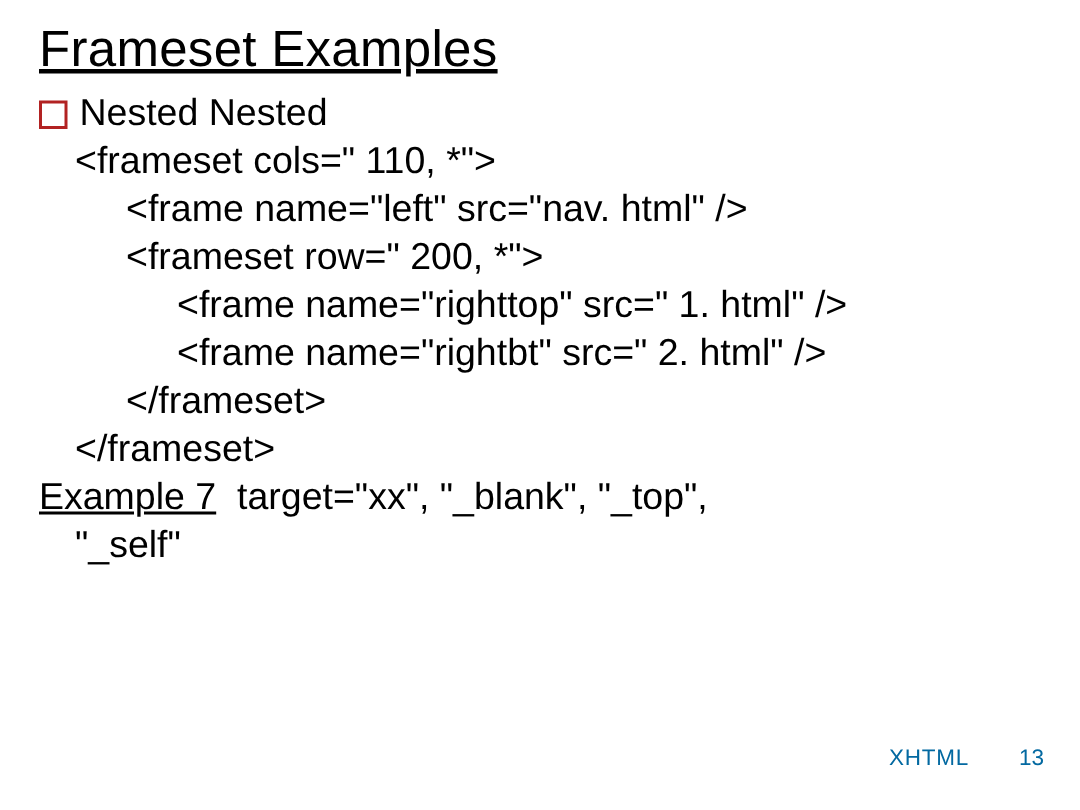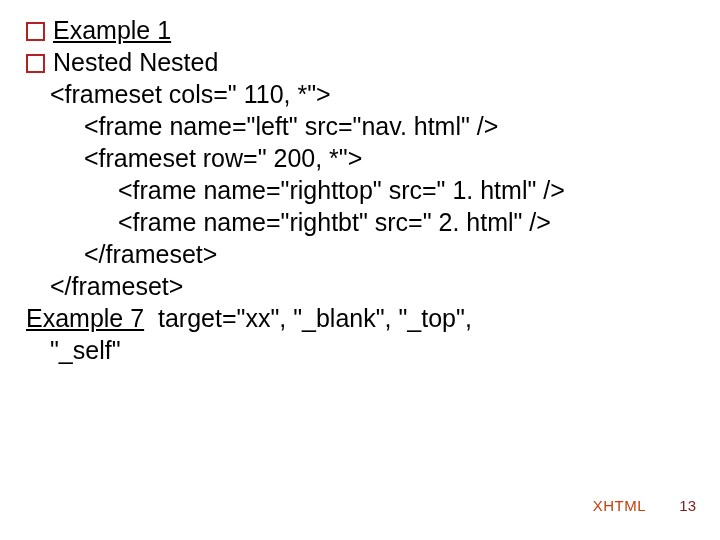--- a/index.html
+++ b/index.html
@@ -48,43 +48,40 @@
   .ind1 { padding-left: 24px; }
   .ind2 { padding-left: 58px; }
   .ind3 { padding-left: 92px; }
   .footer-topic {
     position: absolute;
     right: 74px;
     bottom: 26px;
     font-family: Arial, Helvetica, sans-serif;
     font-size: 15px;
     letter-spacing: 0.5px;
-    color: #c2410c;
+    color: #0369a1;
   }
   .footer-num {
     position: absolute;
     right: 24px;
     bottom: 26px;
     font-family: Arial, Helvetica, sans-serif;
     font-size: 15px;
-    color: #7f1d1d;
+    color: #0369a1;
   }
 </style>
 </head>
 <body>
 
 <div class="slide">
 
+  <div class="title">Frameset Examples</div>
 
   <div class="body">
 
-    <div class="row">
-      <span class="bullet"></span>
-      <span class="link">Example 1</span>
-    </div>
 
     <div class="row">
       <span class="bullet"></span>
       <span>Nested Nested</span>
     </div>
 
     <div class="ind1">&lt;frameset cols=" 110, *"&gt;</div>
     <div class="ind2">&lt;frame name="left" src="nav. html" /&gt;</div>
     <div class="ind2">&lt;frameset row=" 200, *"&gt;</div>
     <div class="ind3">&lt;frame name="righttop" src=" 1. html" /&gt;</div>

